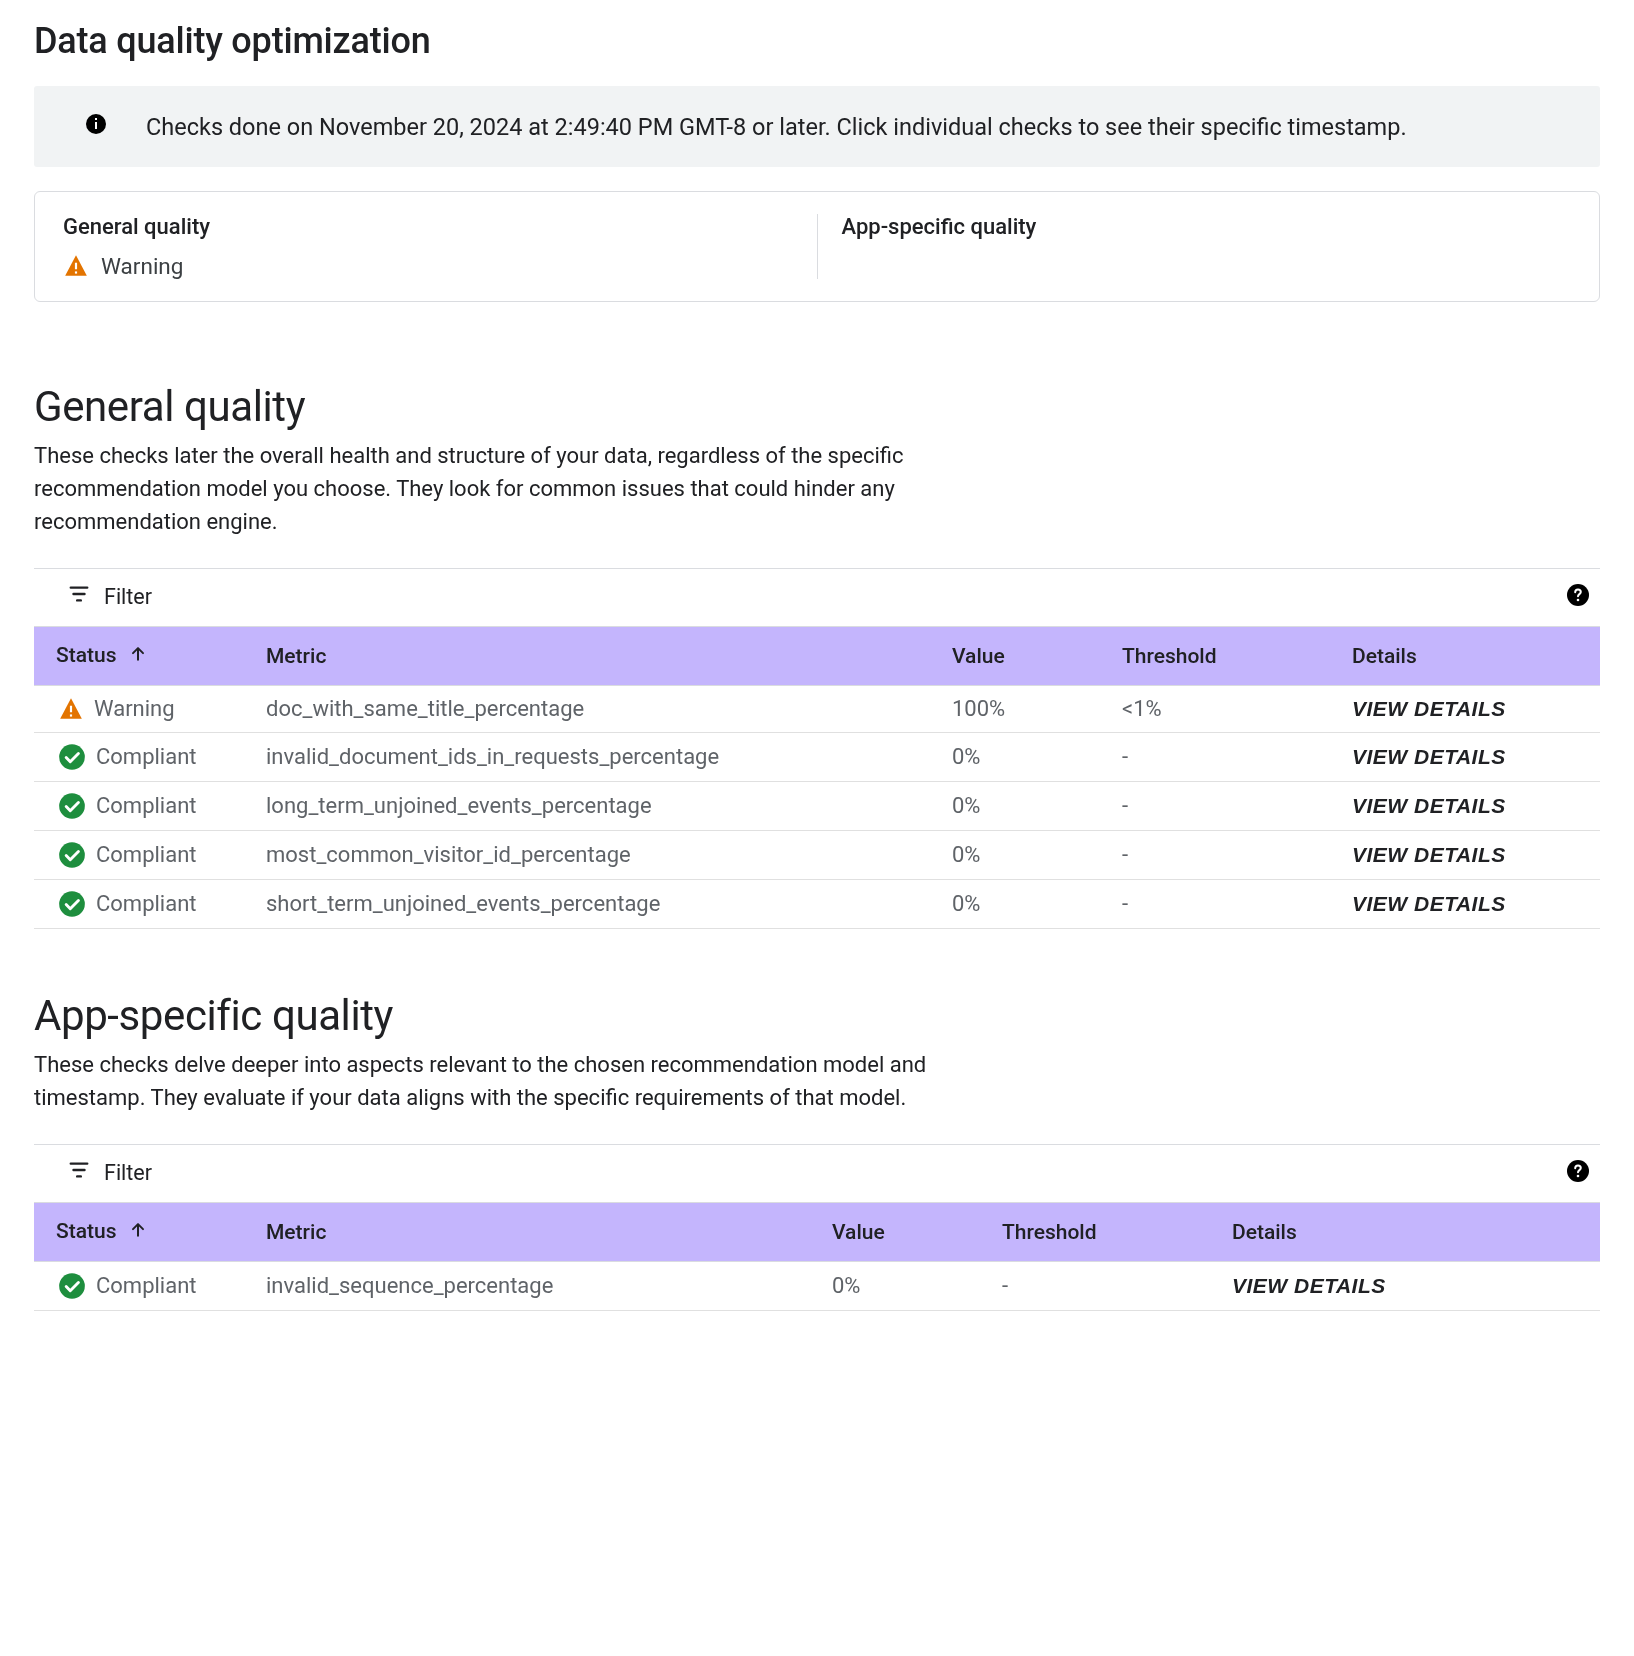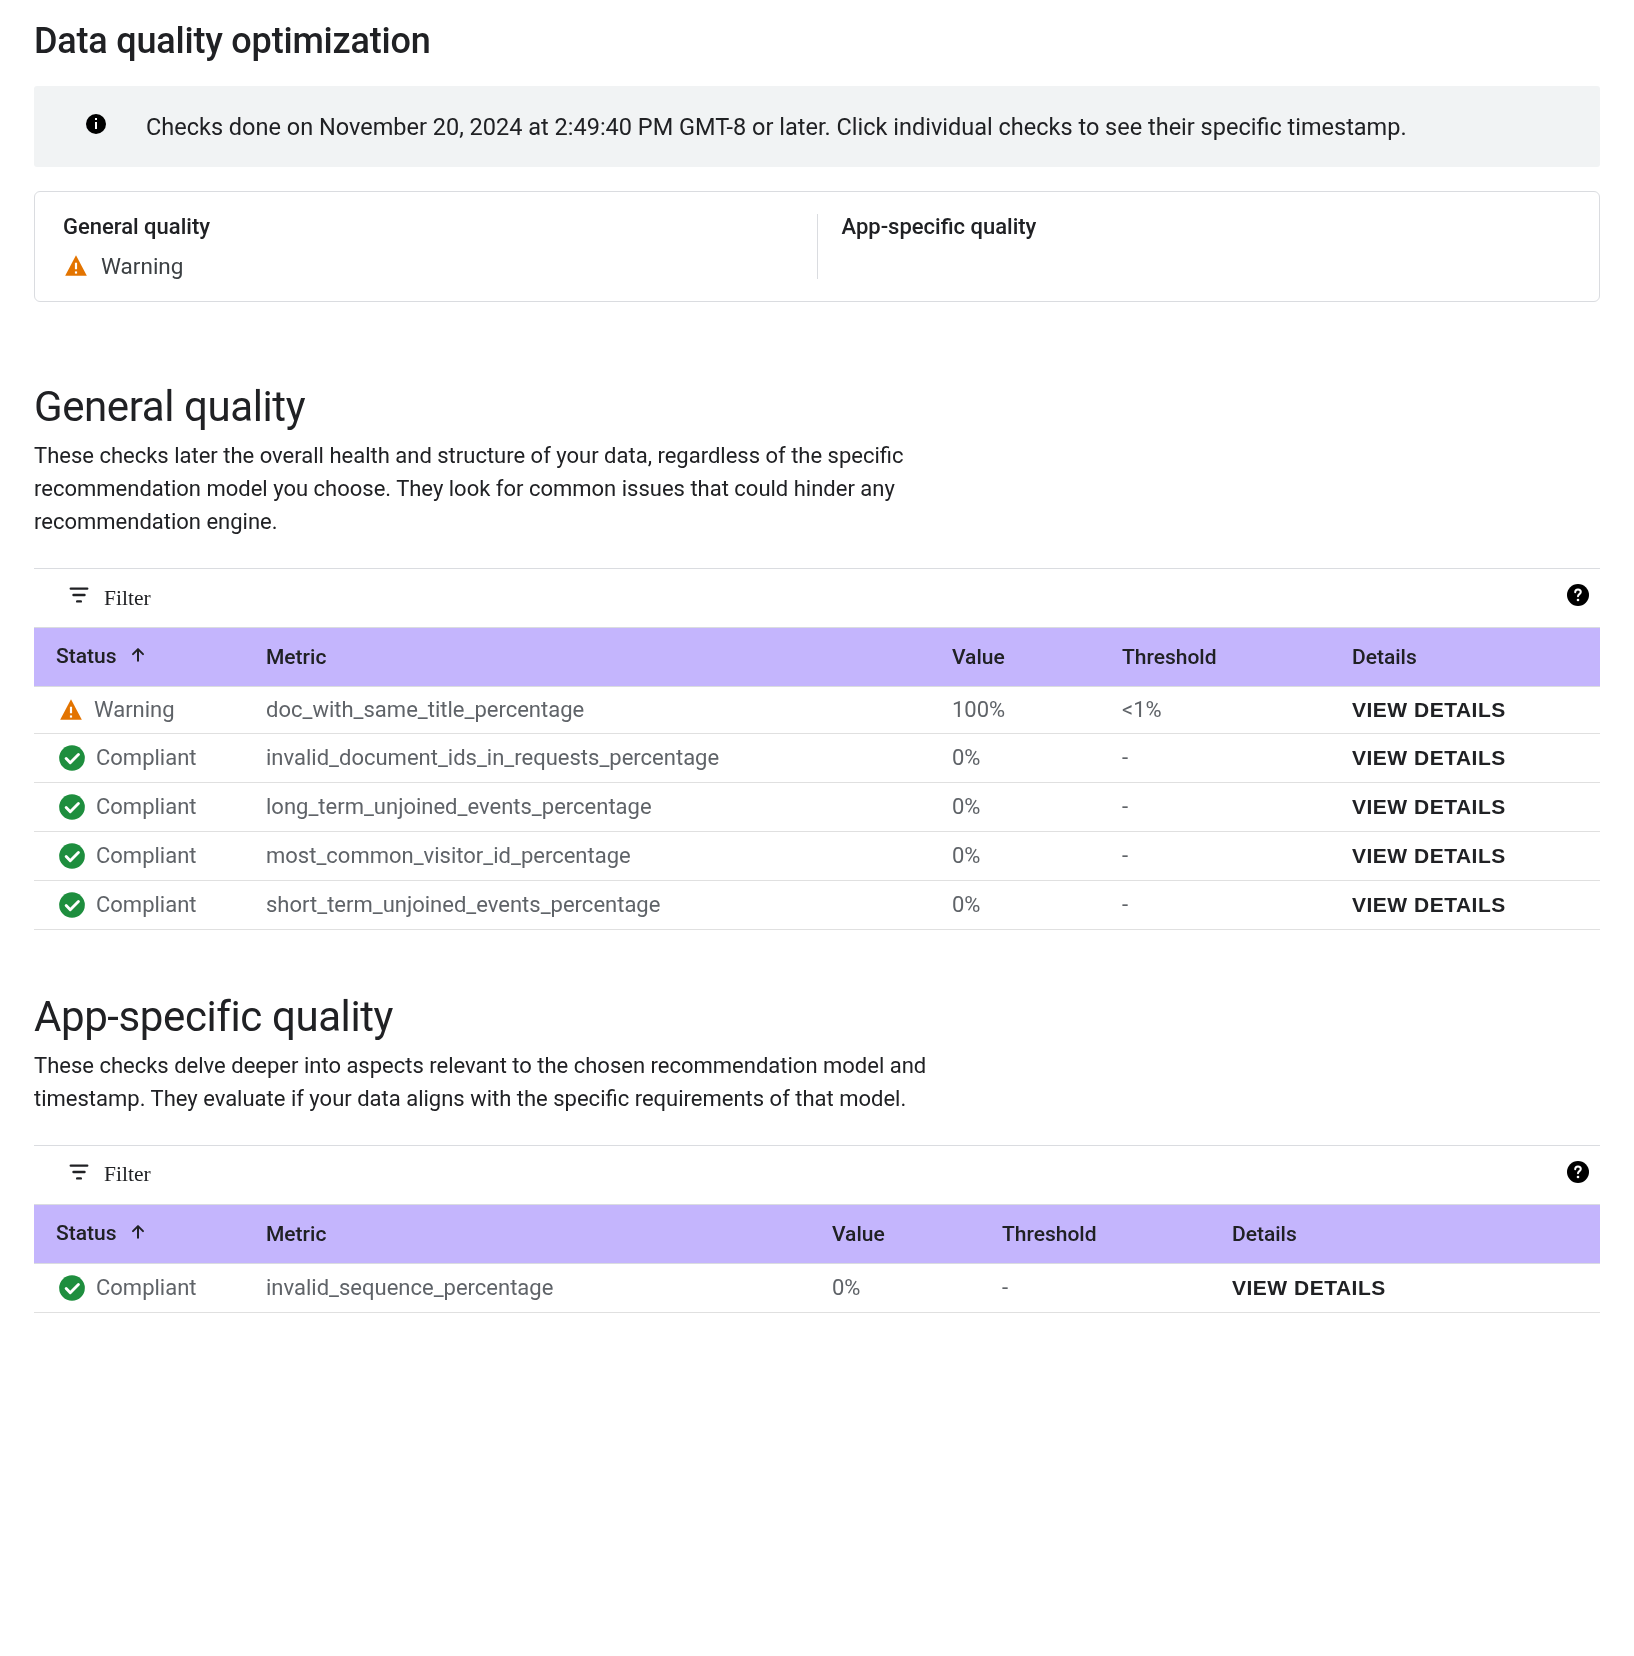--- a/index.html
+++ b/index.html
@@ -68,26 +68,25 @@
     }
     .section-desc {
       font-size: 22px;
       color: #202124;
       max-width: 1000px;
       line-height: 1.5;
       margin-bottom: 30px;
     }
     .filter-bar {
       display: flex;
-      align-items: center;
+      align-items: flex-start;
       justify-content: space-between;
       border-top: 1px solid #dadce0;
       padding: 14px 10px 14px 34px;
       gap: 14px;
-      font-family: Liberation Serif, serif;
     }
     .filter-left { display: flex; align-items: center; gap: 14px; }
     .filter-label { font-size: 21.5px; color: #202124; }
     table { width: 100%; border-collapse: collapse; }
     thead tr { background: #c4b5fd; border-top: 1px solid #dadce0; border-bottom: 1px solid #dadce0; }
     th {
       text-align: left;
       font-weight: 500;
       font-size: 21px;
       padding: 16px 12px;
@@ -113,20 +112,21 @@
       gap: 10px;
     }
     .view-details-btn {
       font-weight: 700;
       font-size: 21px;
       letter-spacing: 0.5px;
       color: #202124;
       background: none;
       border: none;
       cursor: pointer;
+      font-style: italic;
     }
     .icon-warning-tri {
       display: inline-flex; width: 26px; height: 26px;
     }
     .icon-check-circle {
       display: inline-flex; width: 28px; height: 28px;
     }
     .section-gap { margin-bottom: 62px; }
   </style>
 </head>

